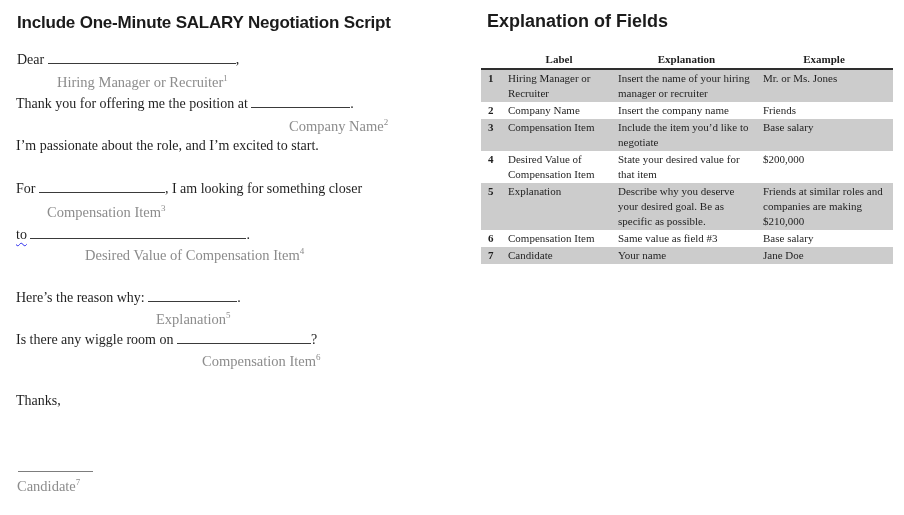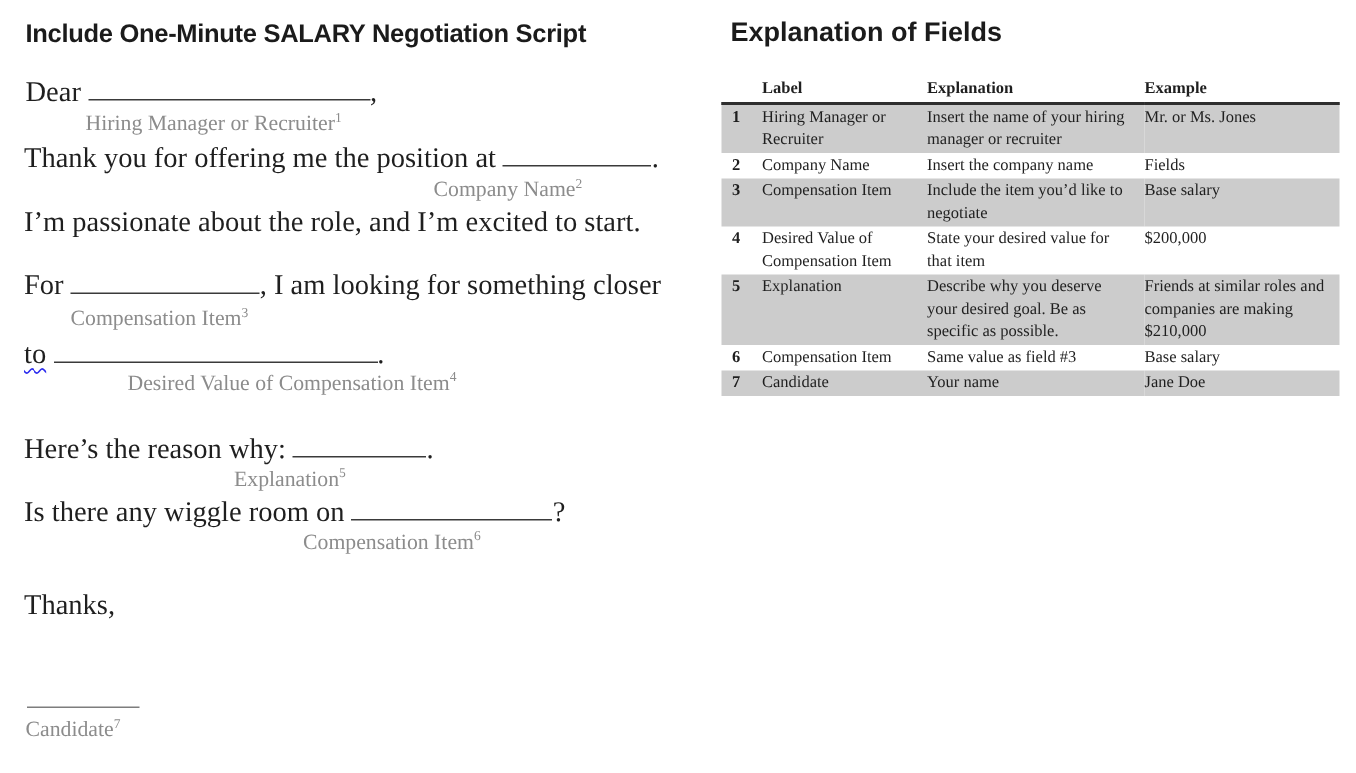--- a/index.html
+++ b/index.html
@@ -22,21 +22,21 @@
   .abs { position: absolute; }
   .sans { font-family: "Liberation Sans", sans-serif; }
 
   
   .script-title {
     font-weight: bold;
     font-size: 17px;
     letter-spacing: -0.2px;
     color: #1b1b1b;
   }
-  .line { font-size: 19px; white-space: nowrap; }
+  .line { font-size: 14px; white-space: nowrap; }
   .blank {
     display: inline-block;
     border-bottom: 1px solid var(--rule);
     height: 13px;
     vertical-align: baseline;
   }
   .gray-label { font-size: 14.5px; color: var(--label); white-space: nowrap; }
   .gray-label sup, .line sup { font-size: 9px; }
   .squiggle {
     text-decoration: underline;
@@ -58,21 +58,21 @@
     table-layout: fixed;
     width: 412px;
     font-size: 11px;
   }
   table.fields col.c-num { width: 27px; }
   table.fields col.c-label { width: 110px; }
   table.fields col.c-desc { width: 145px; }
   table.fields col.c-ex { width: 130px; }
   table.fields thead tr { border-bottom: 2px solid #2e2e2e; }
   table.fields th {
-    text-align: left;
+    text-align: center;
     font-weight: bold;
     padding: 1px 8px 2px 0;
     line-height: 14px;
   }
   table.fields td {
     vertical-align: top;
     line-height: 15px;
     padding: 1px 8px 1px 0;
   }
   table.fields td.num {
@@ -165,21 +165,21 @@
         <tr>
           <td class="num">1</td>
           <td class="label">Hiring Manager or Recruiter</td>
           <td class="desc">Insert the name of your hiring manager or recruiter</td>
           <td class="ex">Mr. or Ms. Jones</td>
         </tr>
         <tr>
           <td class="num">2</td>
           <td class="label">Company Name</td>
           <td class="desc">Insert the company name</td>
-          <td class="ex">Fields</td>
+          <td class="ex">Friends</td>
         </tr>
         <tr>
           <td class="num">3</td>
           <td class="label">Compensation Item</td>
           <td class="desc">Include the item you’d like to negotiate</td>
           <td class="ex">Base salary</td>
         </tr>
         <tr>
           <td class="num">4</td>
           <td class="label">Desired Value of Compensation Item</td>

